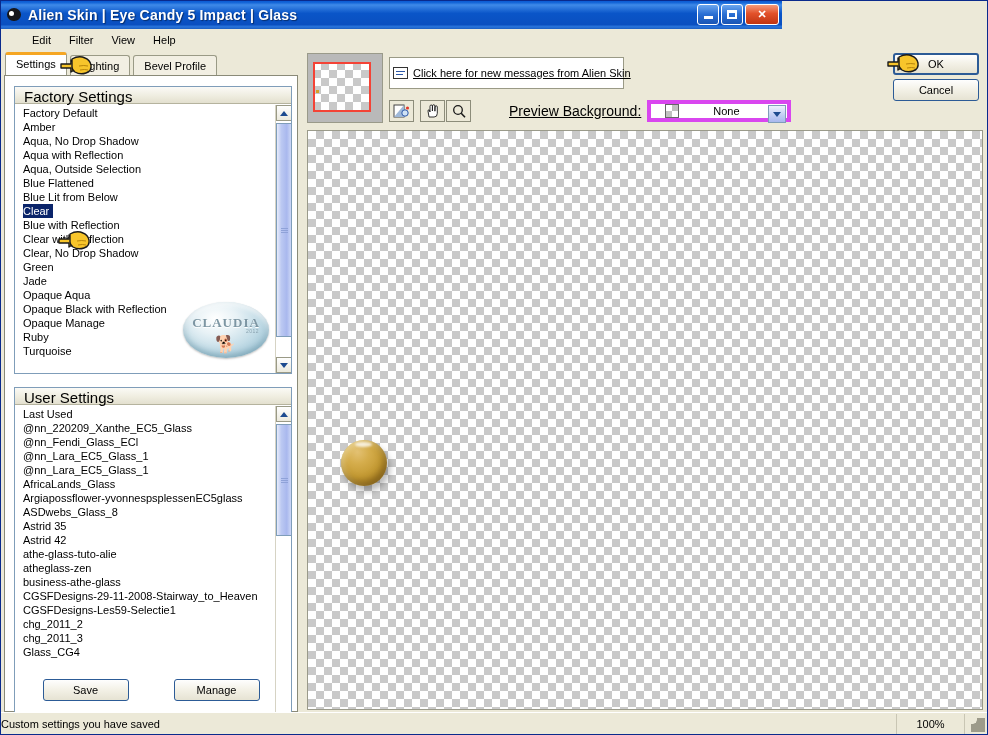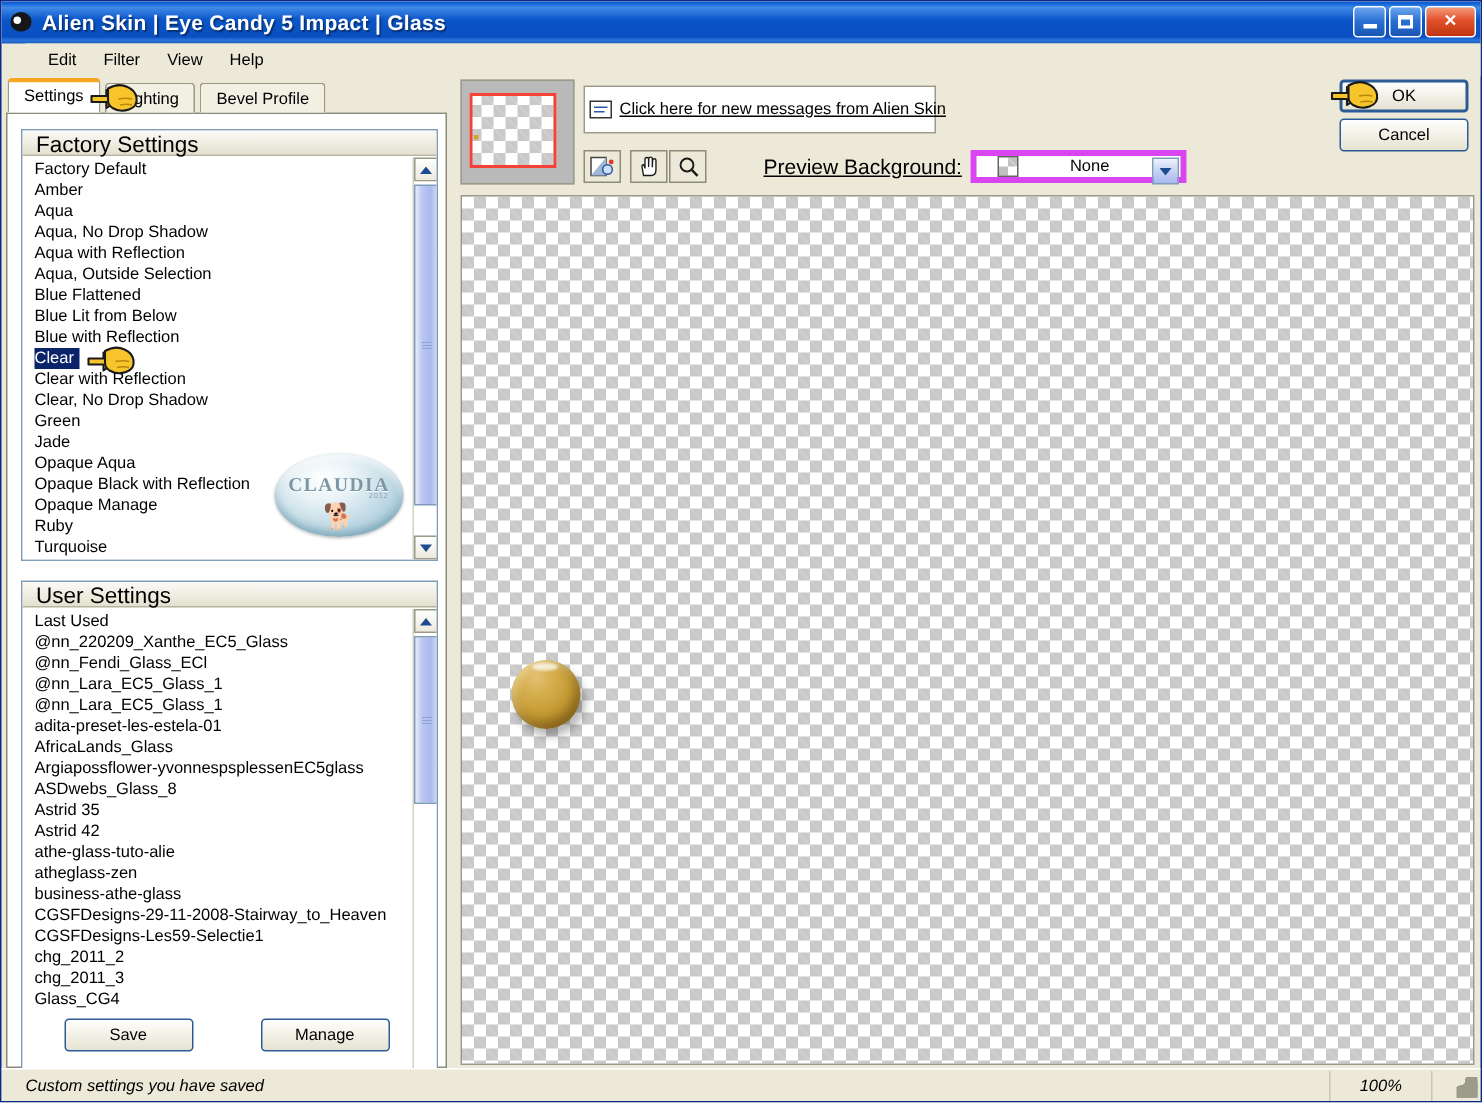--- a/index.html
+++ b/index.html
@@ -17,21 +17,21 @@
     position: relative;
     width: 988px; height: 735px;
     background: #ece9d8;
     border: 1px solid #0a2a8c;
     overflow: hidden;
   }
 
   
   .titlebar {
     position: absolute; top: 0; left: 0;
-    width: 986px; height: 28px;
+    width: 781px; height: 28px;
     background: linear-gradient(180deg,#0a5ad4 0%,#1667d8 6%,#3f8ae8 14%,#0a55c8 44%,#0a4fc0 84%,#2a75dc 92%,#1c5ec0 100%);
     display: flex; align-items: center;
     padding-left: 4px;
     overflow: hidden;
   }
   .app-logo {
     width: 18px; height: 18px;
     margin-right: 5px;
     position: relative;
     flex: 0 0 auto;
@@ -407,21 +407,21 @@
 
   
   .statusbar {
     position: absolute; left: 0; bottom: 0;
     width: 986px; height: 22px;
     background: #ece9d8;
     border-top: 1px solid #ffffff;
     display: flex; align-items: center;
     font-size: 11px;
   }
-  .sb-cell { height: 20px; display: flex; align-items: center; padding: 0 16px; font-style: italic; }
+  .sb-cell { height: 20px; display: flex; align-items: center; padding: 0 0; }
   .sb-cell.main { flex: 1 1 auto; border-right: 1px solid #c9c6b4; }
   .sb-cell.zoom { width: 68px; justify-content: center; border-right: 1px solid #c9c6b4; }
   .sb-cell.grip { width: 22px; position: relative; }
   .grip-dots {
     position: absolute; right: 2px; bottom: 2px;
     width: 14px; height: 14px;
     background:
       radial-gradient(circle at 85% 85%, #9d9b8a 40%, transparent 41%),
       radial-gradient(circle at 55% 85%, #9d9b8a 40%, transparent 41%),
       radial-gradient(circle at 85% 55%, #9d9b8a 40%, transparent 41%),
@@ -484,41 +484,38 @@
     <div class="listbox" id="factory-listbox">
       <div class="list-header">Factory Settings</div>
       <div class="list-items" id="factory-items">
           <div class="rowwrap">
             <div class="list-row">Factory Default</div>
           </div>
           <div class="rowwrap">
             <div class="list-row">Amber</div>
           </div>
           <div class="rowwrap">
-            <div class="list-row">Aqua</div>
-          </div>
-          <div class="rowwrap">
             <div class="list-row">Aqua, No Drop Shadow</div>
           </div>
           <div class="rowwrap">
             <div class="list-row">Aqua with Reflection</div>
           </div>
           <div class="rowwrap">
             <div class="list-row">Aqua, Outside Selection</div>
           </div>
           <div class="rowwrap">
             <div class="list-row">Blue Flattened</div>
           </div>
           <div class="rowwrap">
             <div class="list-row">Blue Lit from Below</div>
           </div>
+          <div class="rowwrap"><div class="list-row selected">Clear</div></div>
           <div class="rowwrap">
             <div class="list-row">Blue with Reflection</div>
           </div>
-          <div class="rowwrap"><div class="list-row selected">Clear</div></div>
           <div class="rowwrap">
             <div class="list-row">Clear with Reflection</div>
           </div>
           <div class="rowwrap">
             <div class="list-row">Clear, No Drop Shadow</div>
           </div>
           <div class="rowwrap">
             <div class="list-row">Green</div>
           </div>
           <div class="rowwrap">
@@ -575,23 +572,20 @@
             <div class="list-row">@nn_220209_Xanthe_EC5_Glass</div>
           </div>
           <div class="rowwrap">
             <div class="list-row">@nn_Fendi_Glass_ECl</div>
           </div>
           <div class="rowwrap">
             <div class="list-row">@nn_Lara_EC5_Glass_1</div>
           </div>
           <div class="rowwrap">
             <div class="list-row">@nn_Lara_EC5_Glass_1</div>
-          </div>
-          <div class="rowwrap">
-            <div class="list-row">adita-preset-les-estela-01</div>
           </div>
           <div class="rowwrap">
             <div class="list-row">AfricaLands_Glass</div>
           </div>
           <div class="rowwrap">
             <div class="list-row">Argiapossflower-yvonnespsplessenEC5glass</div>
           </div>
           <div class="rowwrap">
             <div class="list-row">ASDwebs_Glass_8</div>
           </div>

